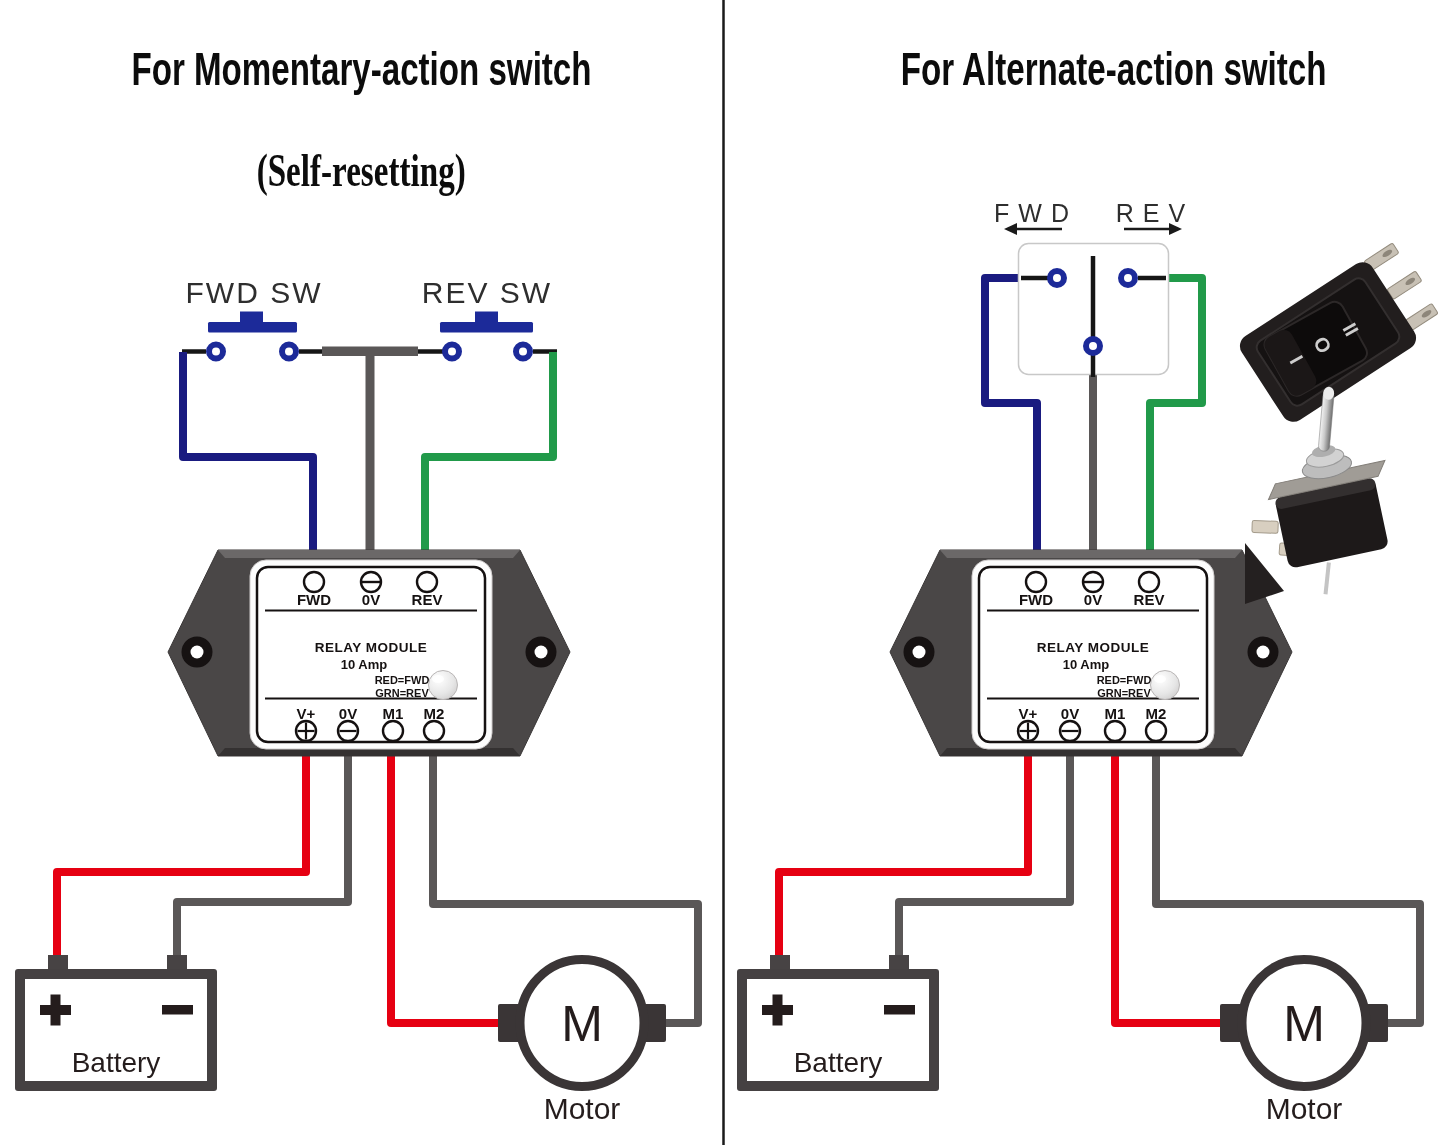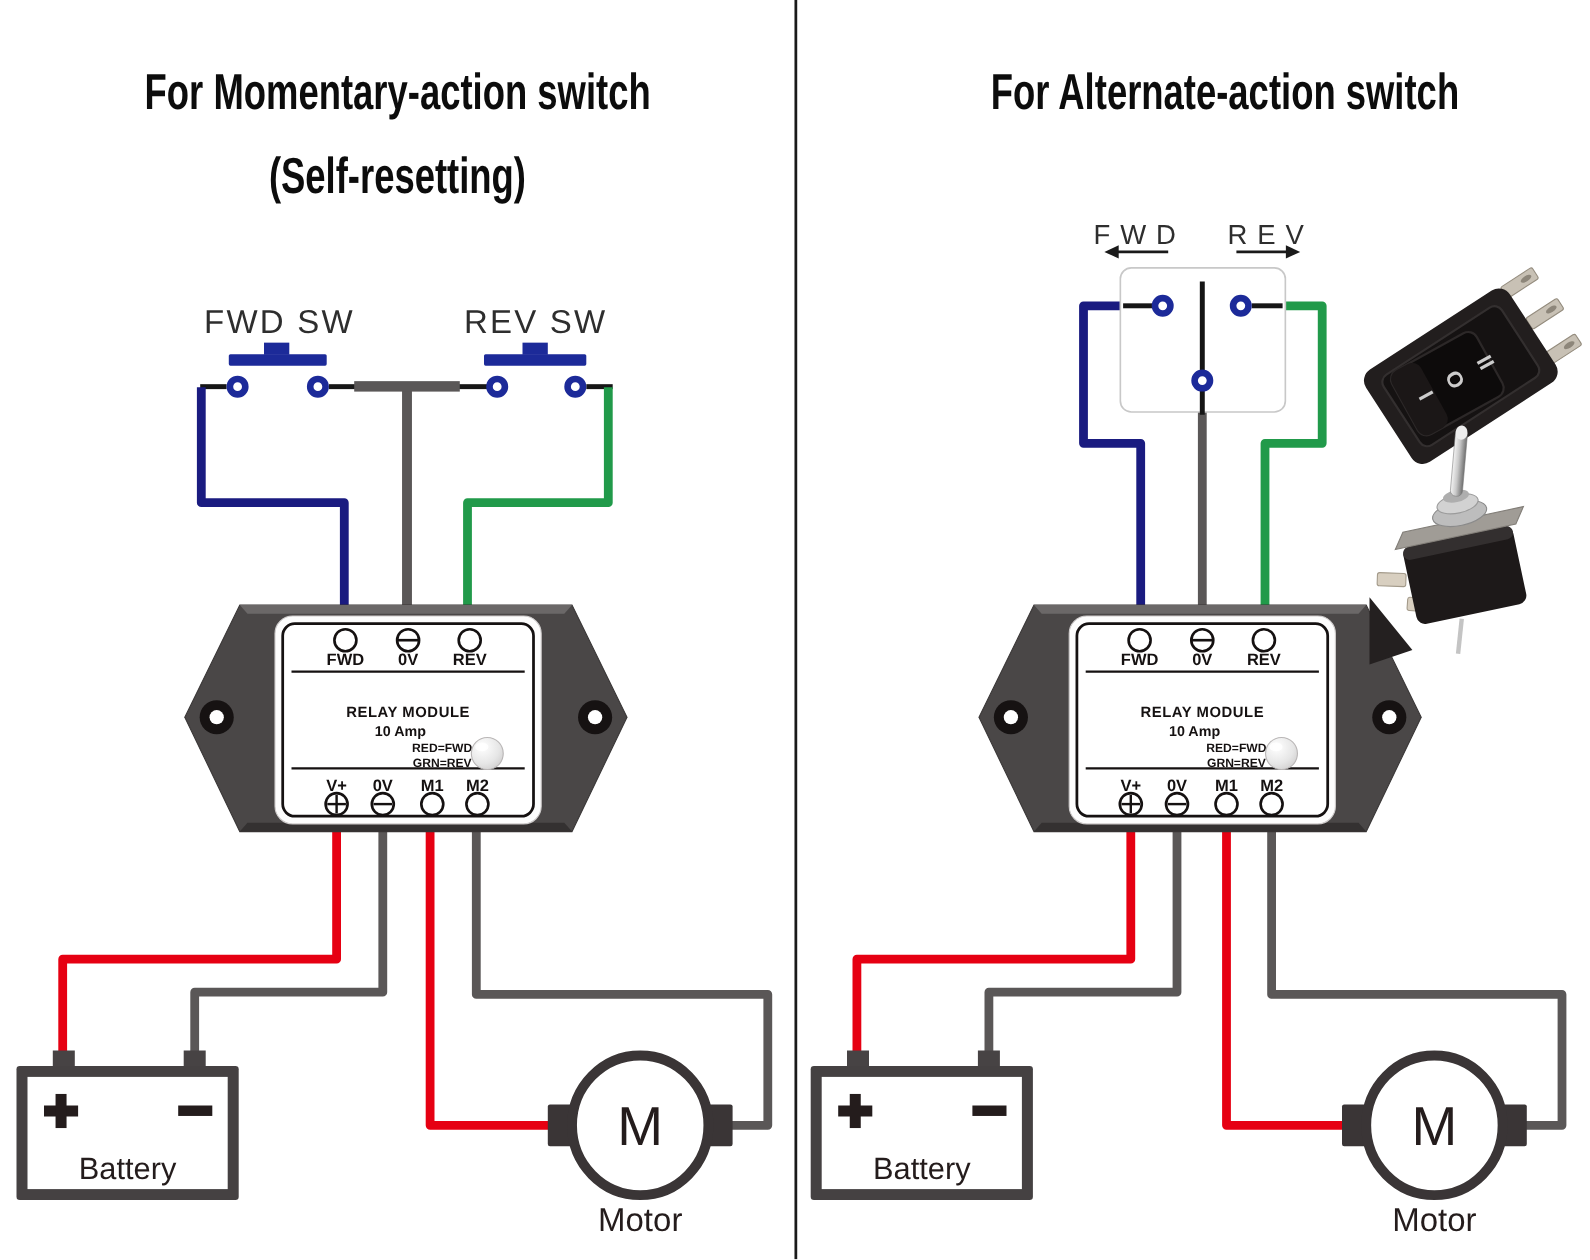--- a/index.html
+++ b/index.html
@@ -4,21 +4,21 @@
 <style>
   html,body{margin:0;padding:0;background:#ffffff;}
   .canvas{position:relative;width:1445px;height:1145px;background:#ffffff;overflow:hidden;
           font-family:"Liberation Sans",sans-serif;}
   .canvas > svg{position:absolute;left:0;top:0;}
   .panel-title{position:absolute;text-align:center;color:#0c0c0c;font-weight:700;
                font-size:46px;line-height:1;white-space:nowrap;}
   .panel-title span{display:inline-block;transform:scaleX(0.72);}
   .pt-l{left:0;width:723px;}
   .pt-r{left:723px;width:781px;}
-  .row1{top:60px;} .row2{top:136px;}
+  .row1{top:46px;} .row2{top:148px;font-family:Liberation Serif, serif;}
   svg text{font-family:"Liberation Sans",sans-serif;}
 </style>
 </head>
 <body>
 
 <div class="canvas">
 
 <svg width="1445" height="1145" viewBox="0 0 1445 1145">
   <defs>
     <linearGradient id="lever-grad" x1="0" y1="0" x2="1" y2="0">

